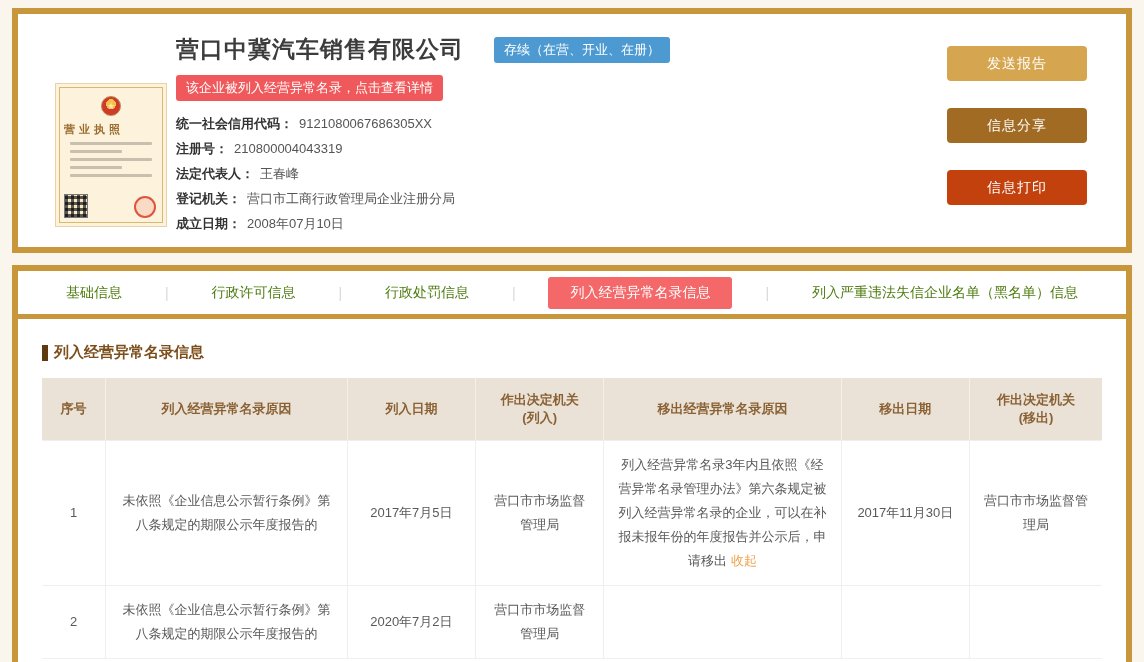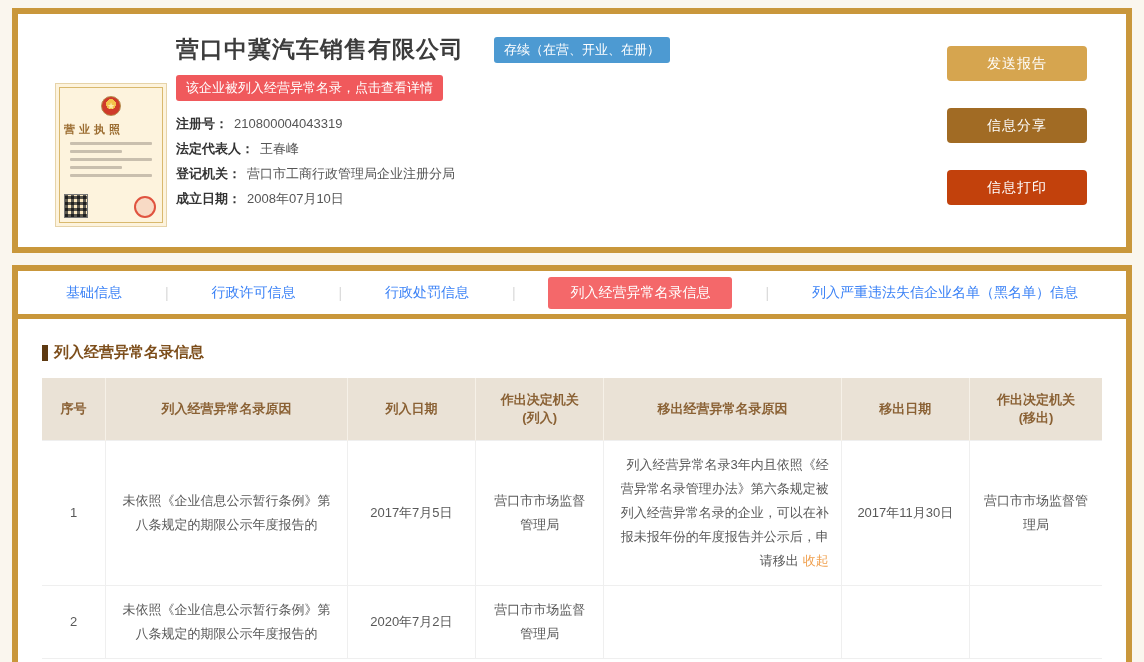--- a/index.html
+++ b/index.html
@@ -47,39 +47,39 @@
   .action-btn { display:block; width:140px; height:35px; margin-bottom:27px; border:none;
     border-radius:4px; color:#fff; font-size:14px; text-align:center; line-height:35px;
     cursor:pointer; font-family:inherit; letter-spacing:1px; }
   .btn-report { background:#d6a54f; }
   .btn-share  { background:#a16b24; }
   .btn-print  { background:#c2410c; }
 
   
   .tabbar { height:48px; display:flex; align-items:center; justify-content:space-between;
     padding:0 38px; border-bottom:5px solid #c9973b; background:#fff; }
-  .tab { font-size:14px; color:#3b82f6; cursor:pointer; white-space:nowrap; padding:7px 10px; }
+  .tab { font-size:14px; color:#4d7c0f; cursor:pointer; white-space:nowrap; padding:7px 10px; }
   .tab.active { background:#f4686a; color:#fff; border-radius:3px; padding:7px 22px; }
   .tab-sep { color:#d9d9d9; font-size:14px; }
 
   
   .content { padding:18px 24px 0; }
   .section-title { display:flex; align-items:center; margin:6px 0 16px; }
   .section-bar { width:6px; height:16px; background:#5e3a11; margin-right:6px; }
   .section-text { font-size:15px; font-weight:bold; color:#7d4e1b; }
 
   table { width:100%; border-collapse:collapse; table-layout:fixed; }
   thead th { background:#eae2d6; color:#8a6134; font-size:13px; font-weight:bold;
     padding:12px 6px; vertical-align:middle; border-right:1px solid #f6f1e8; height:62px; }
   thead th:last-child { border-right:none; }
   tbody td { font-size:13px; color:#595959; border:1px solid #efefef; background:#fff;
     padding:12px 12px; text-align:center; vertical-align:middle; line-height:24px; }
   tbody tr td:first-child { border-left:none; }
   tbody tr td:last-child { border-right:none; }
-  td.left { text-align:right; }
+  td.left { text-align:center; }
   .collapse-link { color:#f0a150; cursor:pointer; margin-left:4px; }
 </style>
 </head>
 <body>
 
 <div class="card card-company">
 
   <div class="license">
     <div class="emblem">★</div>
     <div class="lic-title">营业执照</div>
@@ -95,20 +95,23 @@
   </div>
 
   <div class="company-info">
     <div class="name-row">
       <span class="company-name">营口中冀汽车销售有限公司</span>
       <span class="status-badge">存续（在营、开业、在册）</span>
     </div>
     <span class="warning-badge">该企业被列入经营异常名录，点击查看详情</span>
 
     <div class="details">
+      <div class="detail-row">
+        <span class="detail-label">统一社会信用代码：</span><span class="detail-value">9121080067686305XX</span>
+      </div>
       <div class="detail-row">
         <span class="detail-label">注册号：</span><span class="detail-value">210800004043319</span>
       </div>
       <div class="detail-row">
         <span class="detail-label">法定代表人：</span><span class="detail-value">王春峰</span>
       </div>
       <div class="detail-row">
         <span class="detail-label">登记机关：</span><span class="detail-value">营口市工商行政管理局企业注册分局</span>
       </div>
       <div class="detail-row">

